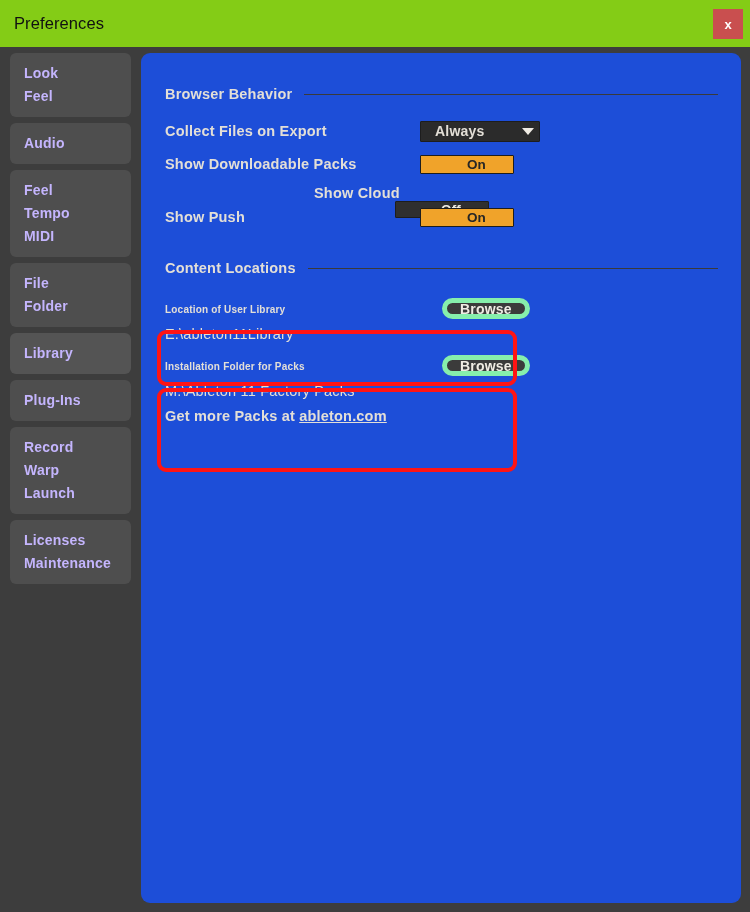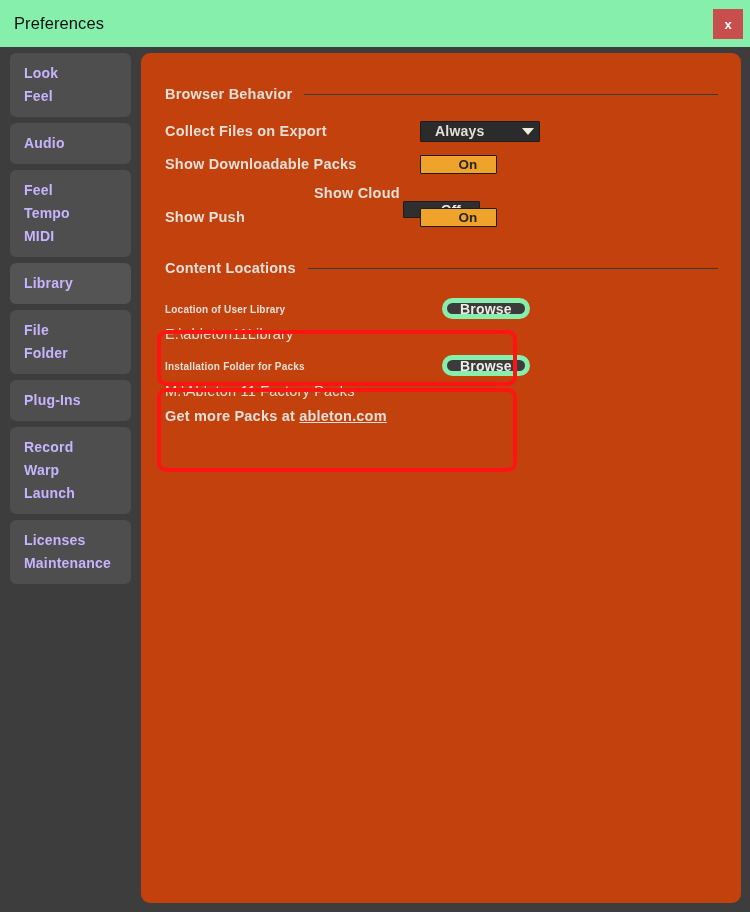--- a/index.html
+++ b/index.html
@@ -13,21 +13,21 @@
     overflow: hidden;
     font-family: "Liberation Sans", sans-serif;
     -webkit-font-smoothing: antialiased;
   }
 
   
   .titlebar {
     position: absolute;
     left: 0; top: 0;
     width: 750px; height: 47px;
-    background: #86efac;
+    background: #84cc16;
     display: flex;
     align-items: center;
   }
   .titlebar-title {
     margin-left: 14px;
     font-size: 16.5px;
     color: #111111;
     letter-spacing: 0.1px;
     font-weight: 400;
   }
@@ -77,21 +77,21 @@
     font-weight: bold;
     line-height: 23px;
     letter-spacing: 0.2px;
   }
 
   
   .main-panel {
     position: absolute;
     left: 141px; top: 6px;
     width: 600px; height: 850px;
-    background: #c2410c;
+    background: #1d4ed8;
     border-radius: 9px;
   }
 
   .section-header {
     position: absolute;
     display: flex;
     align-items: center;
     left: 24px;
     width: 553px;
   }
@@ -150,21 +150,21 @@
   }
   .caret {
     width: 0; height: 0;
     border-left: 6px solid transparent;
     border-right: 6px solid transparent;
     border-top: 7px solid #f0ece4;
   }
 
   
   .toggle {
-    width: 77px;
+    width: 94px;
     height: 19px;
     border-radius: 1px;
     display: flex;
     align-items: center;
     justify-content: center;
     font-size: 13.5px;
     font-weight: bold;
     cursor: pointer;
     box-sizing: border-box;
     border: 1px solid #1d1d1d;
@@ -265,27 +265,27 @@
     <div class="sidebar-item">
       <span class="sidebar-label">Audio</span>
     </div>
 
     <div class="sidebar-item">
       <span class="sidebar-label">Feel</span>
       <span class="sidebar-label">Tempo</span>
       <span class="sidebar-label">MIDI</span>
     </div>
 
+    <div class="sidebar-item">
+      <span class="sidebar-label">File</span>
+      <span class="sidebar-label">Folder</span>
+    </div>
+
     <div class="sidebar-item selected">
       <span class="sidebar-label">Library</span>
-    </div>
-
-    <div class="sidebar-item">
-      <span class="sidebar-label">File</span>
-      <span class="sidebar-label">Folder</span>
     </div>
 
     <div class="sidebar-item">
       <span class="sidebar-label">Plug-Ins</span>
     </div>
 
     <div class="sidebar-item">
       <span class="sidebar-label">Record</span>
       <span class="sidebar-label">Warp</span>
       <span class="sidebar-label">Launch</span>

